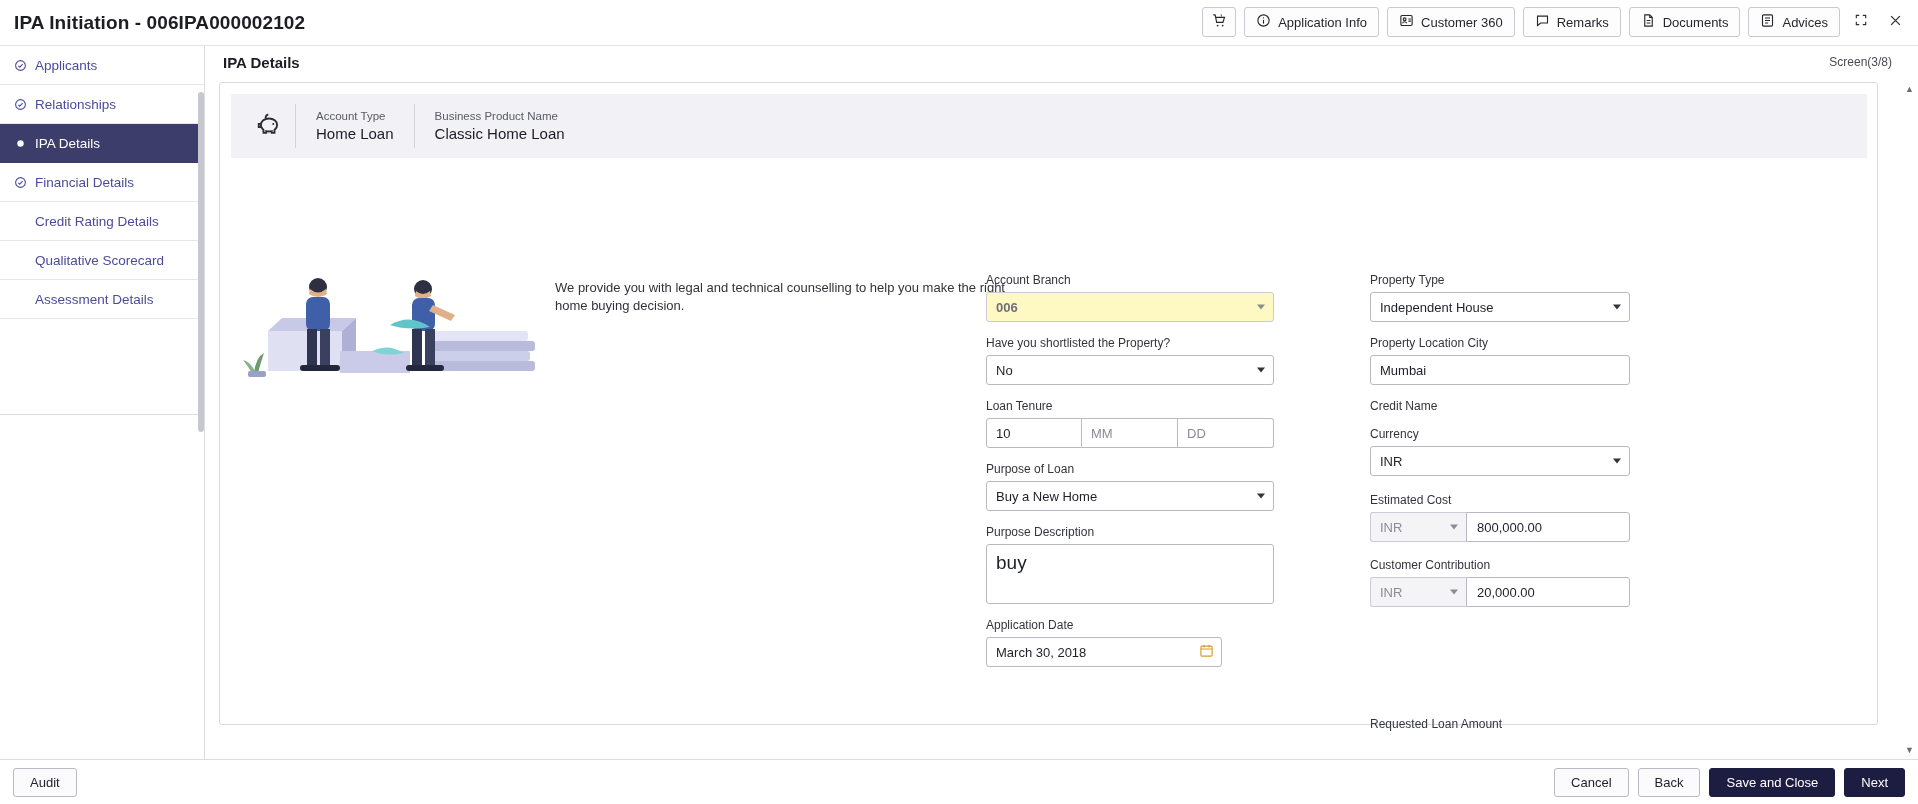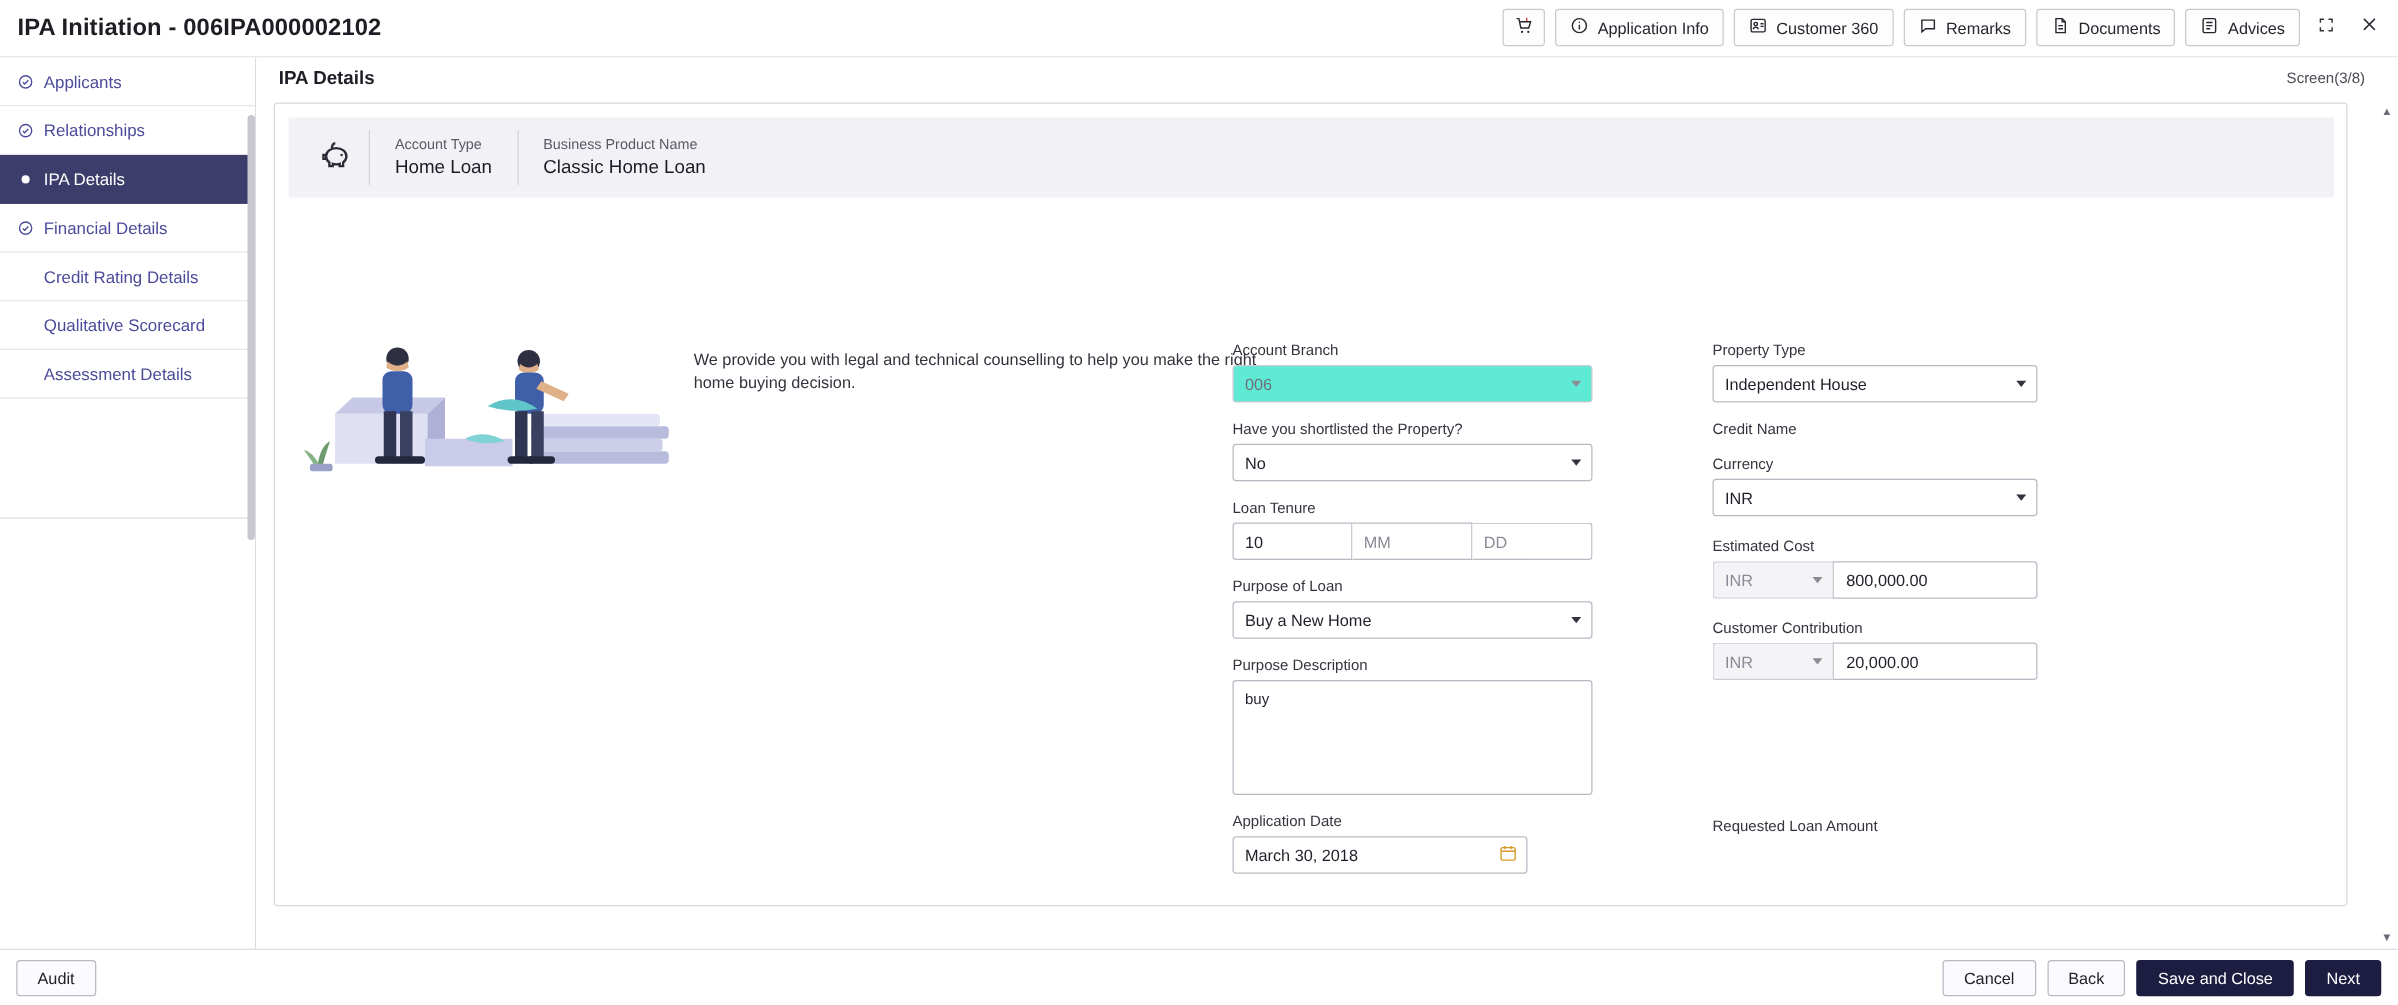--- a/index.html
+++ b/index.html
@@ -162,41 +162,41 @@
   .ctl {
     height: 30px; width: 100%;
     border: 1px solid #b9b9c4;
     border-radius: 3px;
     background: #ffffff;
     font-size: 13px; color: #1f1f29;
     padding: 0 9px;
     display: flex; align-items: center;
     position: relative;
   }
-  .ctl.disabled { background: #5eead4; color: #6f6f7b; border-color: #cbcbd4; }
+  .ctl.disabled { background: #fef9c3; color: #6f6f7b; border-color: #cbcbd4; font-weight: bold; }
   .ctl .caret {
     position: absolute; right: 8px; top: 50%; transform: translateY(-50%);
     width: 0; height: 0;
     border-left: 4.5px solid transparent;
     border-right: 4.5px solid transparent;
     border-top: 5.5px solid #33333d;
   }
   .ctl.disabled .caret { border-top-color: #8b8b96; }
   .ctl .val-placeholder { color: #8b8b96; }
 
   .tenure-row { display: flex; gap: 0; width: 288px; }
   .tenure-row .ctl { border-radius: 0; }
   .tenure-row .ctl:first-child { border-radius: 3px 0 0 3px; align-items: center; }
   .tenure-row .ctl:last-child { border-radius: 0 3px 3px 0; }
   .tenure-row .ctl + .ctl { border-left: none; }
 
   .textarea {
-    height: 92px; width: 100%;
+    height: 60px; width: 100%;
     border: 1px solid #b9b9c4; border-radius: 3px;
-    background: #fff; font-size: 12px; color: #1f1f29;
+    background: #fff; font-size: 19px; color: #1f1f29;
     padding: 7px 9px;
   }
 
   .date-ctl .cal {
     position: absolute; right: 7px; top: 50%; transform: translateY(-50%);
     color: #d79b2a;
   }
 
   .money-row { display: flex; width: 260px; }
   .money-cur {
@@ -542,20 +542,26 @@
       <div class="col-right">
 
         <div class="field">
           <span class="flabel">Property Type</span>
           <div class="ctl">
             <span>Independent House</span>
             <span class="caret"></span>
           </div>
         </div>
 
+        <div class="field">
+          <span class="flabel">Property Location City</span>
+          <div class="ctl">
+            <span>Mumbai</span>
+          </div>
+        </div>
 
         <div class="field">
           <span class="flabel">Credit Name</span>
         </div>
 
         <div class="field">
           <span class="flabel">Currency</span>
           <div class="ctl">
             <span>INR</span>
             <span class="caret"></span>

